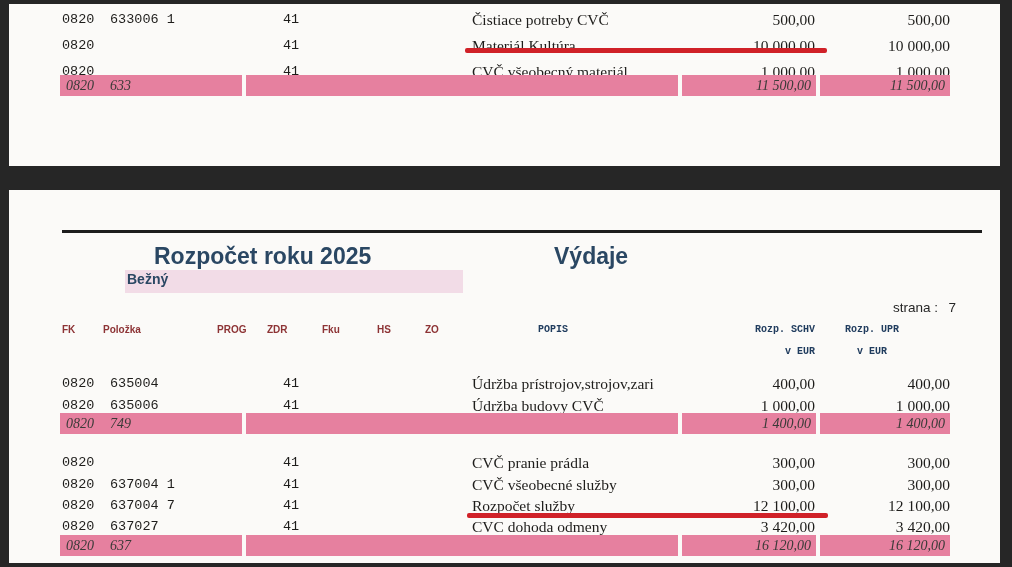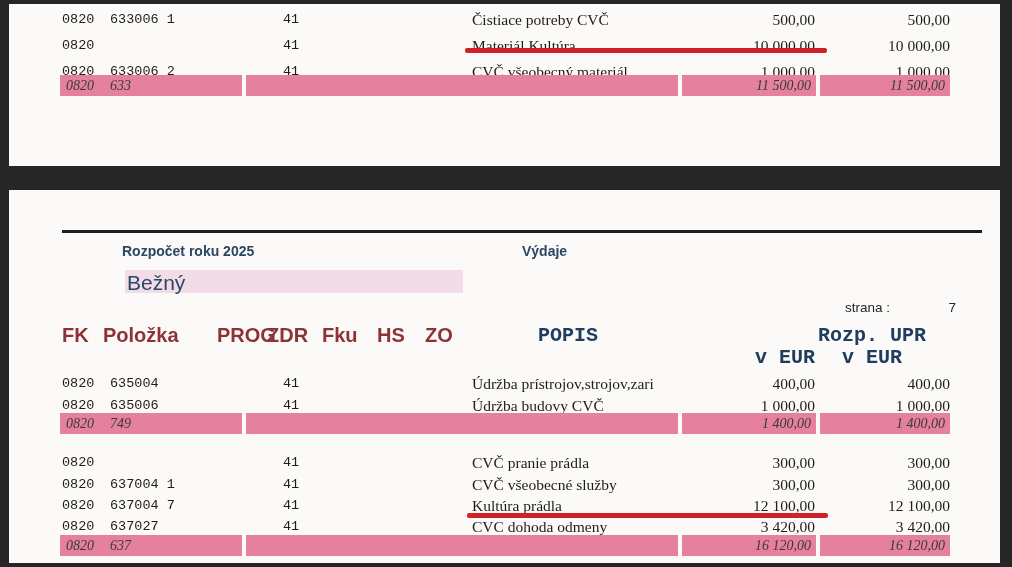--- a/index.html
+++ b/index.html
@@ -30,25 +30,25 @@
   .ts3{left:673px;width:134px;}
   .ts4{left:811px;width:130px;}
   .tot{font-family:"Liberation Serif","DejaVu Serif",serif;font-style:italic;font-size:14px;
        color:var(--totalink);z-index:2;}
   .t-fk{left:57px;}
   .t-pol{left:101px;}
   .t-schv{left:621px;width:181px;text-align:right;}
   .t-upr{left:776px;width:160px;text-align:right;}
   .redline{position:absolute;height:5px;background:var(--red);border-radius:2px;z-index:3;}
   .rule{position:absolute;left:53px;top:40px;width:920px;height:3px;background:#1d1d1d;}
-  .title{position:absolute;font-weight:bold;font-size:14px;color:var(--navy);white-space:nowrap;}
+  .title{position:absolute;font-weight:bold;font-size:23px;color:var(--navy);white-space:nowrap;margin-left:32px;}
   .bezny-band{position:absolute;left:116px;top:80px;width:338px;height:23px;background:var(--pinkband);}
-  .bezny{position:absolute;left:118px;top:81px;font-weight:normal;font-size:21px;color:var(--navy);}
+  .bezny{position:absolute;left:118px;top:81px;font-weight:bold;font-size:14px;color:var(--navy);}
   .strana{position:absolute;top:110px;font-size:13.5px;color:#262626;white-space:nowrap;}
-  .hdr{position:absolute;font-weight:bold;font-size:20px;white-space:nowrap;}
+  .hdr{position:absolute;font-weight:bold;font-size:10px;white-space:nowrap;}
   .hm{color:var(--maroon);}
   .hn{color:var(--navyhdr);font-family:Liberation Mono, monospace;}
   .hr1{top:134px;} .hr2{top:156px;}
   .h-schv{left:646px;width:160px;text-align:right;}
   .h-upr{left:783px;width:160px;text-align:center;}
 </style>
 </head>
 <body>
 
 <div class="panel panel1">
@@ -67,21 +67,20 @@
     <span class="cell mono c3">41</span>
     <span class="cell serif c4">Materiál Kultúra</span>
     <span class="cell serif c5">10 000,00</span>
     <span class="cell serif c6">10 000,00</span>
   </div>
 
   <div class="redline" style="left:456px;top:44px;width:362px;"></div>
 
   <div class="row" style="top:58px">
     <span class="cell mono c1">0820</span>
-    <span class="cell mono c2">633006 2</span>
     <span class="cell mono c3">41</span>
     <span class="cell serif c4">CVČ všeobecný materiál</span>
     <span class="cell serif c5">1 000,00</span>
     <span class="cell serif c6">1 000,00</span>
   </div>
 
   <div class="trow" style="top:71px">
     <span class="tseg ts1"></span>
     <span class="tseg ts2"></span>
     <span class="tseg ts3"></span>
@@ -96,31 +95,32 @@
 <div class="panel panel2">
 
   <div class="rule"></div>
 
   <span class="title" style="left:113px;top:53px">Rozpočet roku 2025</span>
   <span class="title" style="left:513px;top:53px">Výdaje</span>
 
   <div class="bezny-band"></div>
   <span class="bezny">Bežný</span>
 
-  <span class="strana" style="left:836px">strana :</span>
+  <span class="strana" style="left:884px">strana :</span>
   <span class="strana" style="left:905px;width:42px;text-align:right">7</span>
 
   <span class="hdr hm hr1" style="left:53px">FK</span>
   <span class="hdr hm hr1" style="left:94px">Položka</span>
   <span class="hdr hm hr1" style="left:208px">PROG</span>
   <span class="hdr hm hr1" style="left:258px">ZDR</span>
   <span class="hdr hm hr1" style="left:313px">Fku</span>
   <span class="hdr hm hr1" style="left:368px">HS</span>
   <span class="hdr hm hr1" style="left:416px">ZO</span>
   <span class="hdr hn hr1" style="left:529px">POPIS</span>
+  <span class="hdr hn hr1 h-schv">Rozp. SCHV</span>
   <span class="hdr hn hr1 h-upr">Rozp. UPR</span>
   <span class="hdr hn hr2 h-schv">v EUR</span>
   <span class="hdr hn hr2 h-upr">v EUR</span>
 
   <div class="row" style="top:184px">
     <span class="cell mono c1">0820</span>
     <span class="cell mono c2">635004</span>
     <span class="cell mono c3">41</span>
     <span class="cell serif c4">Údržba prístrojov,strojov,zari</span>
     <span class="cell serif c5">400,00</span>
@@ -161,21 +161,21 @@
     <span class="cell mono c3">41</span>
     <span class="cell serif c4">CVČ všeobecné služby</span>
     <span class="cell serif c5">300,00</span>
     <span class="cell serif c6">300,00</span>
   </div>
 
   <div class="row" style="top:306px">
     <span class="cell mono c1">0820</span>
     <span class="cell mono c2">637004 7</span>
     <span class="cell mono c3">41</span>
-    <span class="cell serif c4">Kultúra prádla</span>
+    <span class="cell serif c4">Rozpočet služby</span>
     <span class="cell serif c5">12 100,00</span>
     <span class="cell serif c6">12 100,00</span>
   </div>
 
   <div class="redline" style="left:458px;top:323px;width:361px;"></div>
 
   <div class="row" style="top:327px">
     <span class="cell mono c1">0820</span>
     <span class="cell mono c2">637027</span>
     <span class="cell mono c3">41</span>

